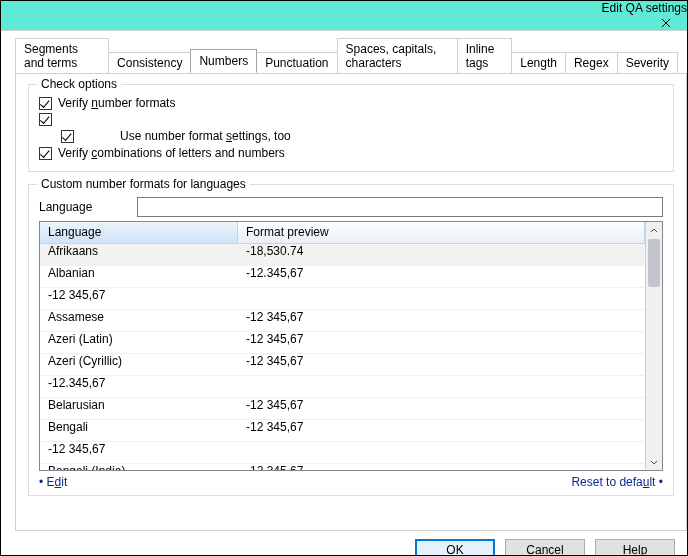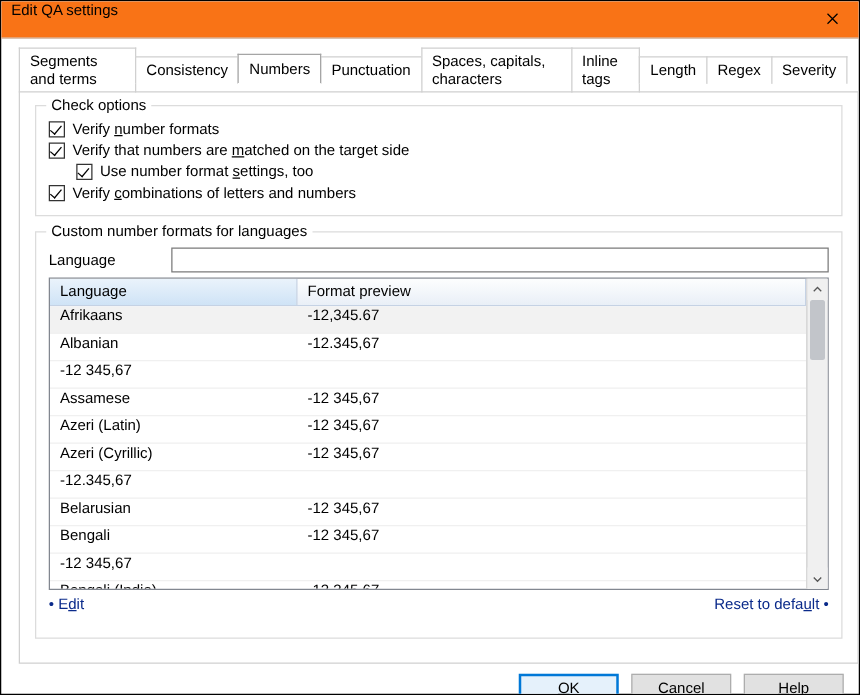--- a/index.html
+++ b/index.html
@@ -11,35 +11,36 @@
     color: #000;
     width: 688px;
     height: 556px;
     overflow: hidden;
     border: 1px solid #000;
   }
   
   .titlebar {
     height: 30px;
     display:flex;
-    align-items:flex-start;
+    align-items:flex-end;
     justify-content:space-between;
     padding-left: 8px;
     border-bottom: 1px solid #d0d0d0;
-    background: #f97316;
+    background: #5eead4;
+    flex-direction: column;
   }
   .titlebar .title { font-size:12px; }
   .close-btn {
     width:42px; height:28px;
     display:flex; align-items:center; justify-content:center;
     font-family: inherit;
   }
   .close-btn svg { width:10px; height:10px; stroke:#000; stroke-width:1; }
   
-  .tabstrip { display:flex; padding: 6px 10px 0 14px; align-items:center; }
+  .tabstrip { display:flex; padding: 6px 10px 0 14px; align-items:flex-end; }
   .tab {
     padding: 3px 8px 4px 8px;
     border:1px solid #d0d0d0;
     border-bottom: none;
     background:#ffffff;
     margin-right:-1px;
     position:relative;
     top:1px;
     cursor:default;
   }
@@ -68,21 +69,21 @@
     position:absolute;
     top:-8px; left:8px;
     background:#ffffff;
     padding:0 4px;
     color:#000;
   }
   .chk-row {
     display:flex; align-items:center;
     margin: 1px 0 3px 0;
   }
-  .chk-row.indent { margin-left: 22px; }
+  .chk-row.indent { margin-left: 22px; gap: 40px; }
   .chk {
     width:13px; height:13px;
     border:1px solid #333;
     margin-right:6px;
     display:flex; align-items:center; justify-content:center;
     background:#fff;
   }
   .chk.checked::after{
     content:"";
     width:8px; height:4px;
@@ -204,50 +205,49 @@
 
   <div class="group">
     <span class="group-title">Check options</span>
 
     <div class="chk-row">
       <span class="chk checked"></span>
       <span><span>Verify </span><span class="u">n</span><span>umber formats</span></span>
     </div>
     <div class="chk-row">
       <span class="chk checked"></span>
-      <span><span>Verify that numbers are </span><span class="u">m</span><span>atched on the target side</span></span>
     </div>
     <div class="chk-row indent">
       <span class="chk checked"></span>
       <span><span>Use number format </span><span class="u">s</span><span>ettings, too</span></span>
     </div>
     <div class="chk-row">
       <span class="chk checked"></span>
       <span><span>Verify </span><span class="u">c</span><span>ombinations of letters and numbers</span></span>
     </div>
   </div>
 
-  <div class="group" style="padding-bottom:20px;">
+  <div class="group" style="padding-bottom:6px;">
     <span class="group-title">Custom number formats for languages</span>
 
     <div class="lang-row">
       <label>Language</label>
       <input class="lang-input" value="" style="">
     </div>
 
     <div class="grid-wrap">
       <div class="grid">
         <div class="grid-header">
           <div class="gh lang">Language</div>
           <div class="gh fmt">Format preview</div>
         </div>
         <div class="grid-body" id="grid-body">
             <div class="gr sel">
               <div class="gc lang">Afrikaans</div>
-              <div class="gc fmt">-12,345.67</div>
+              <div class="gc fmt">-18,530.74</div>
             </div>
             <div class="gr">
               <div class="gc lang">Albanian</div>
               <div class="gc fmt">-12.345,67</div>
             </div>
             <div class="gr">
               <div class="gc fmt">-12 345,67</div>
             </div>
             <div class="gr">
               <div class="gc lang">Assamese</div>

